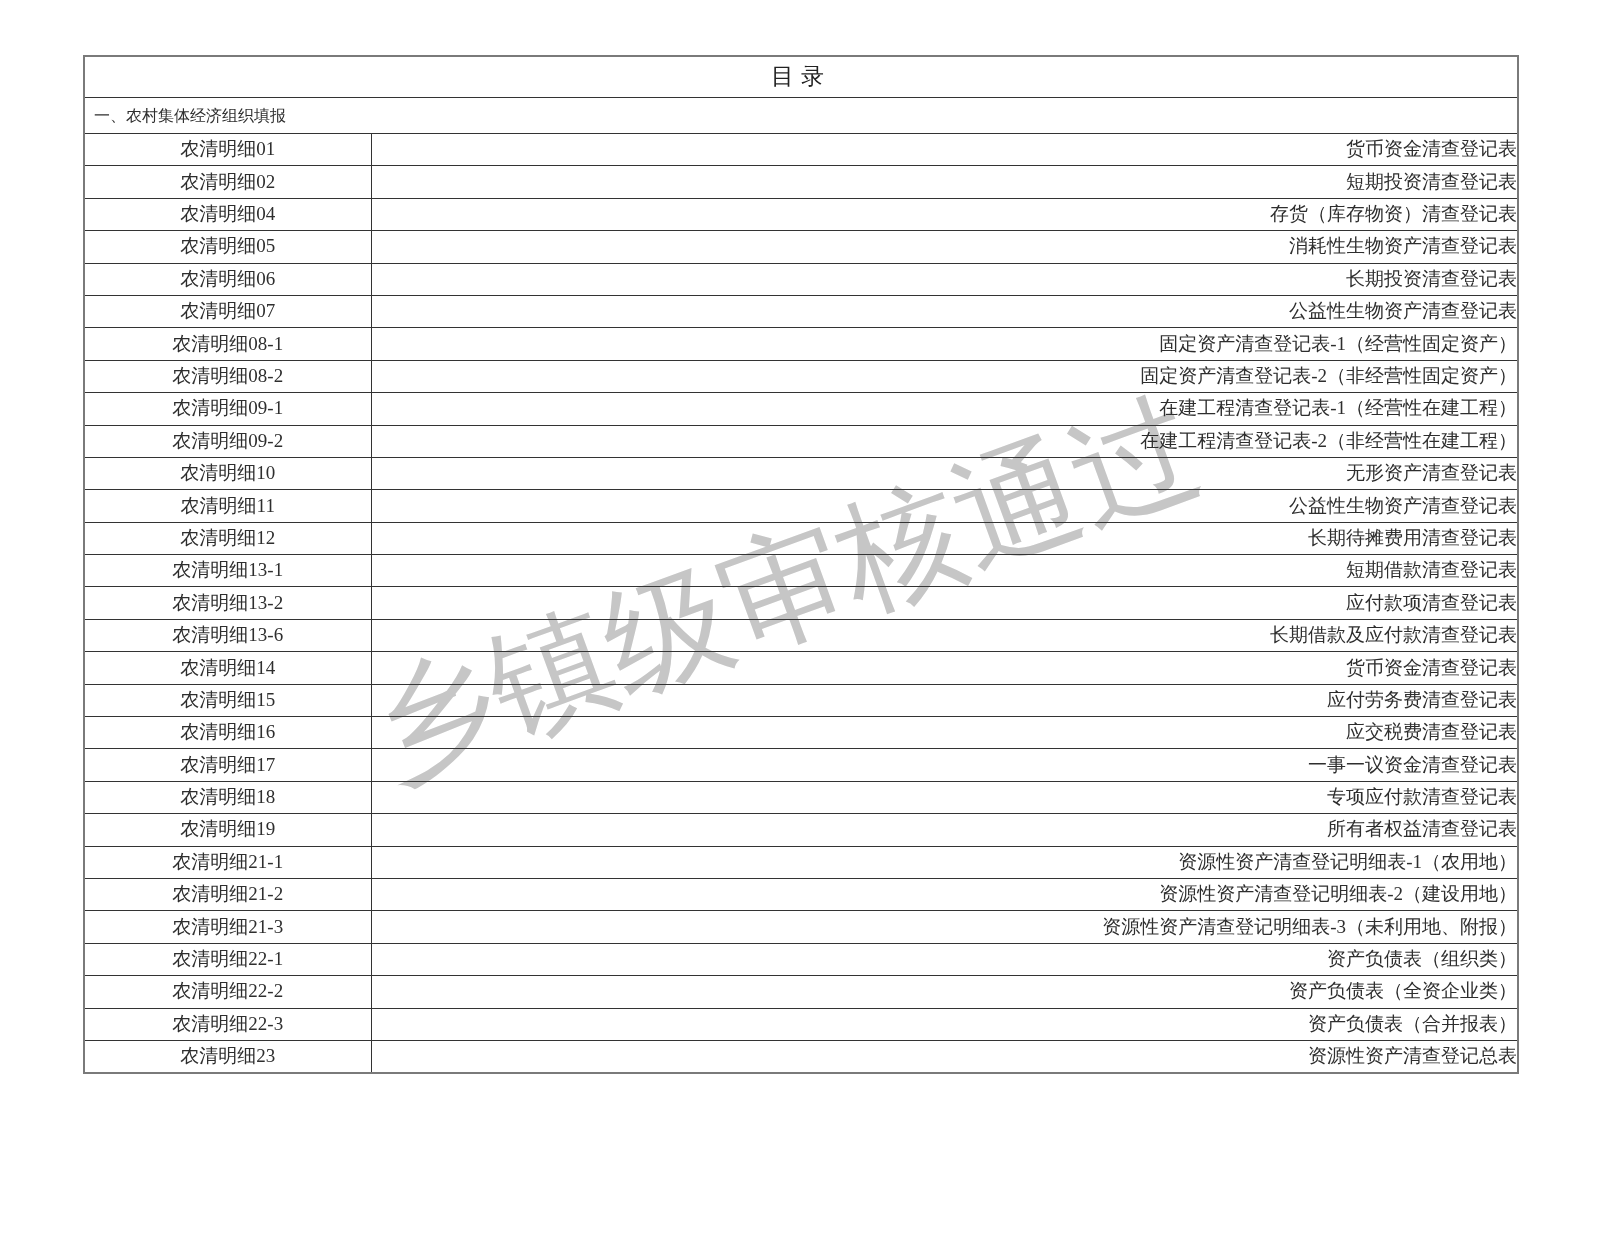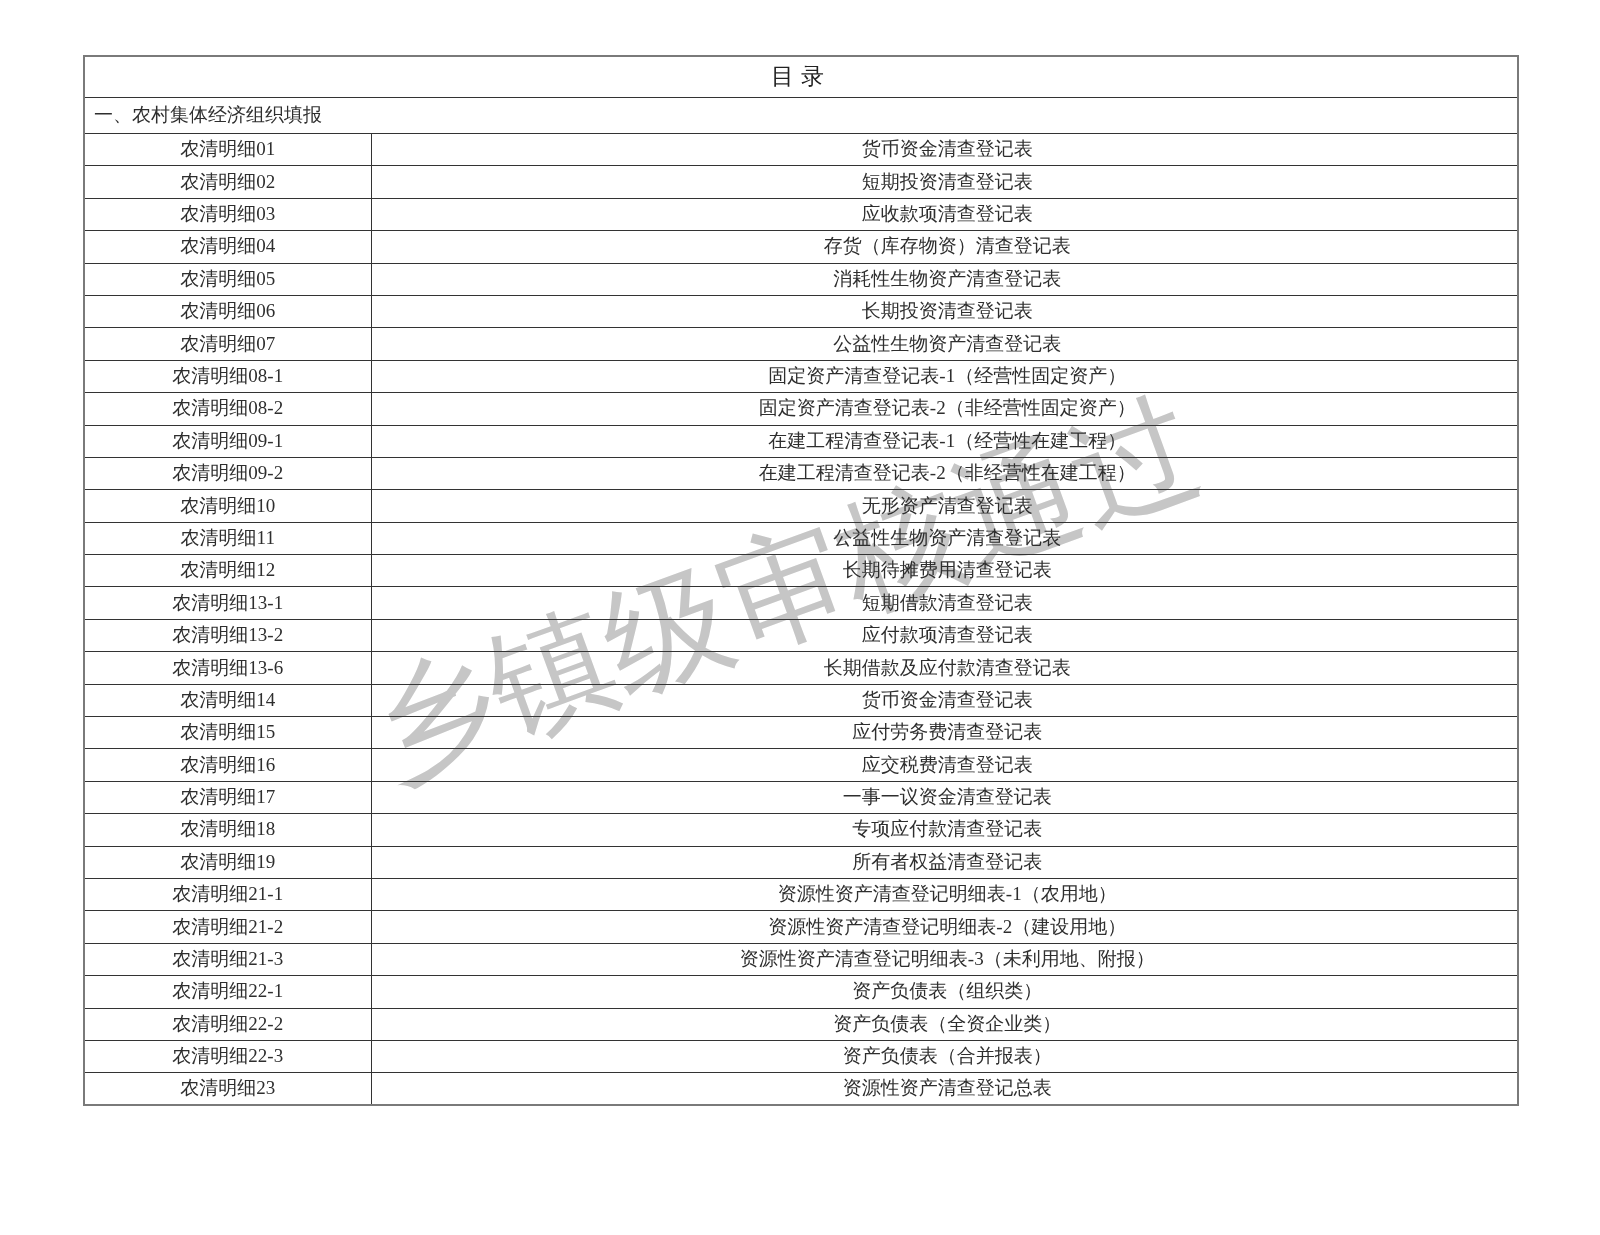--- a/index.html
+++ b/index.html
@@ -58,31 +58,31 @@
     text-align: center;
     font-size: 23px;
     letter-spacing: 7px;
     color: #222222;
     margin-left: 40px;
   }
   tr.section-row td {
     height: 35px;
     text-align: left;
     padding-left: 9px;
-    font-size: 19px;
+    font-size: 16px;
   }
   tbody.data-rows tr {
     height: 32.4px;
     padding-left: 36px;
   }
   tbody.data-rows td.c1 {
     text-align: center;
   }
   tbody.data-rows td.c2 {
-    text-align: center;
+    text-align: right;
     padding-left: 6px;
   }
 </style>
 </head>
 <body>
 
 <div id="page">
 
   <div id="watermark" style="color: rgb(198, 198, 198);">乡镇级审核通过</div>
 
@@ -103,24 +103,20 @@
     <tr>
       <td class="c1">农清明细01</td>
       <td class="c2">货币资金清查登记表</td>
     </tr>
 
     <tr>
       <td class="c1">农清明细02</td>
       <td class="c2">短期投资清查登记表</td>
     </tr>
 
-    <tr>
-      <td class="c1">农清明细03</td>
-      <td class="c2">应收款项清查登记表</td>
-    </tr>
 
     <tr>
       <td class="c1">农清明细04</td>
       <td class="c2">存货（库存物资）清查登记表</td>
     </tr>
 
     <tr>
       <td class="c1">农清明细05</td>
       <td class="c2">消耗性生物资产清查登记表</td>
     </tr>

